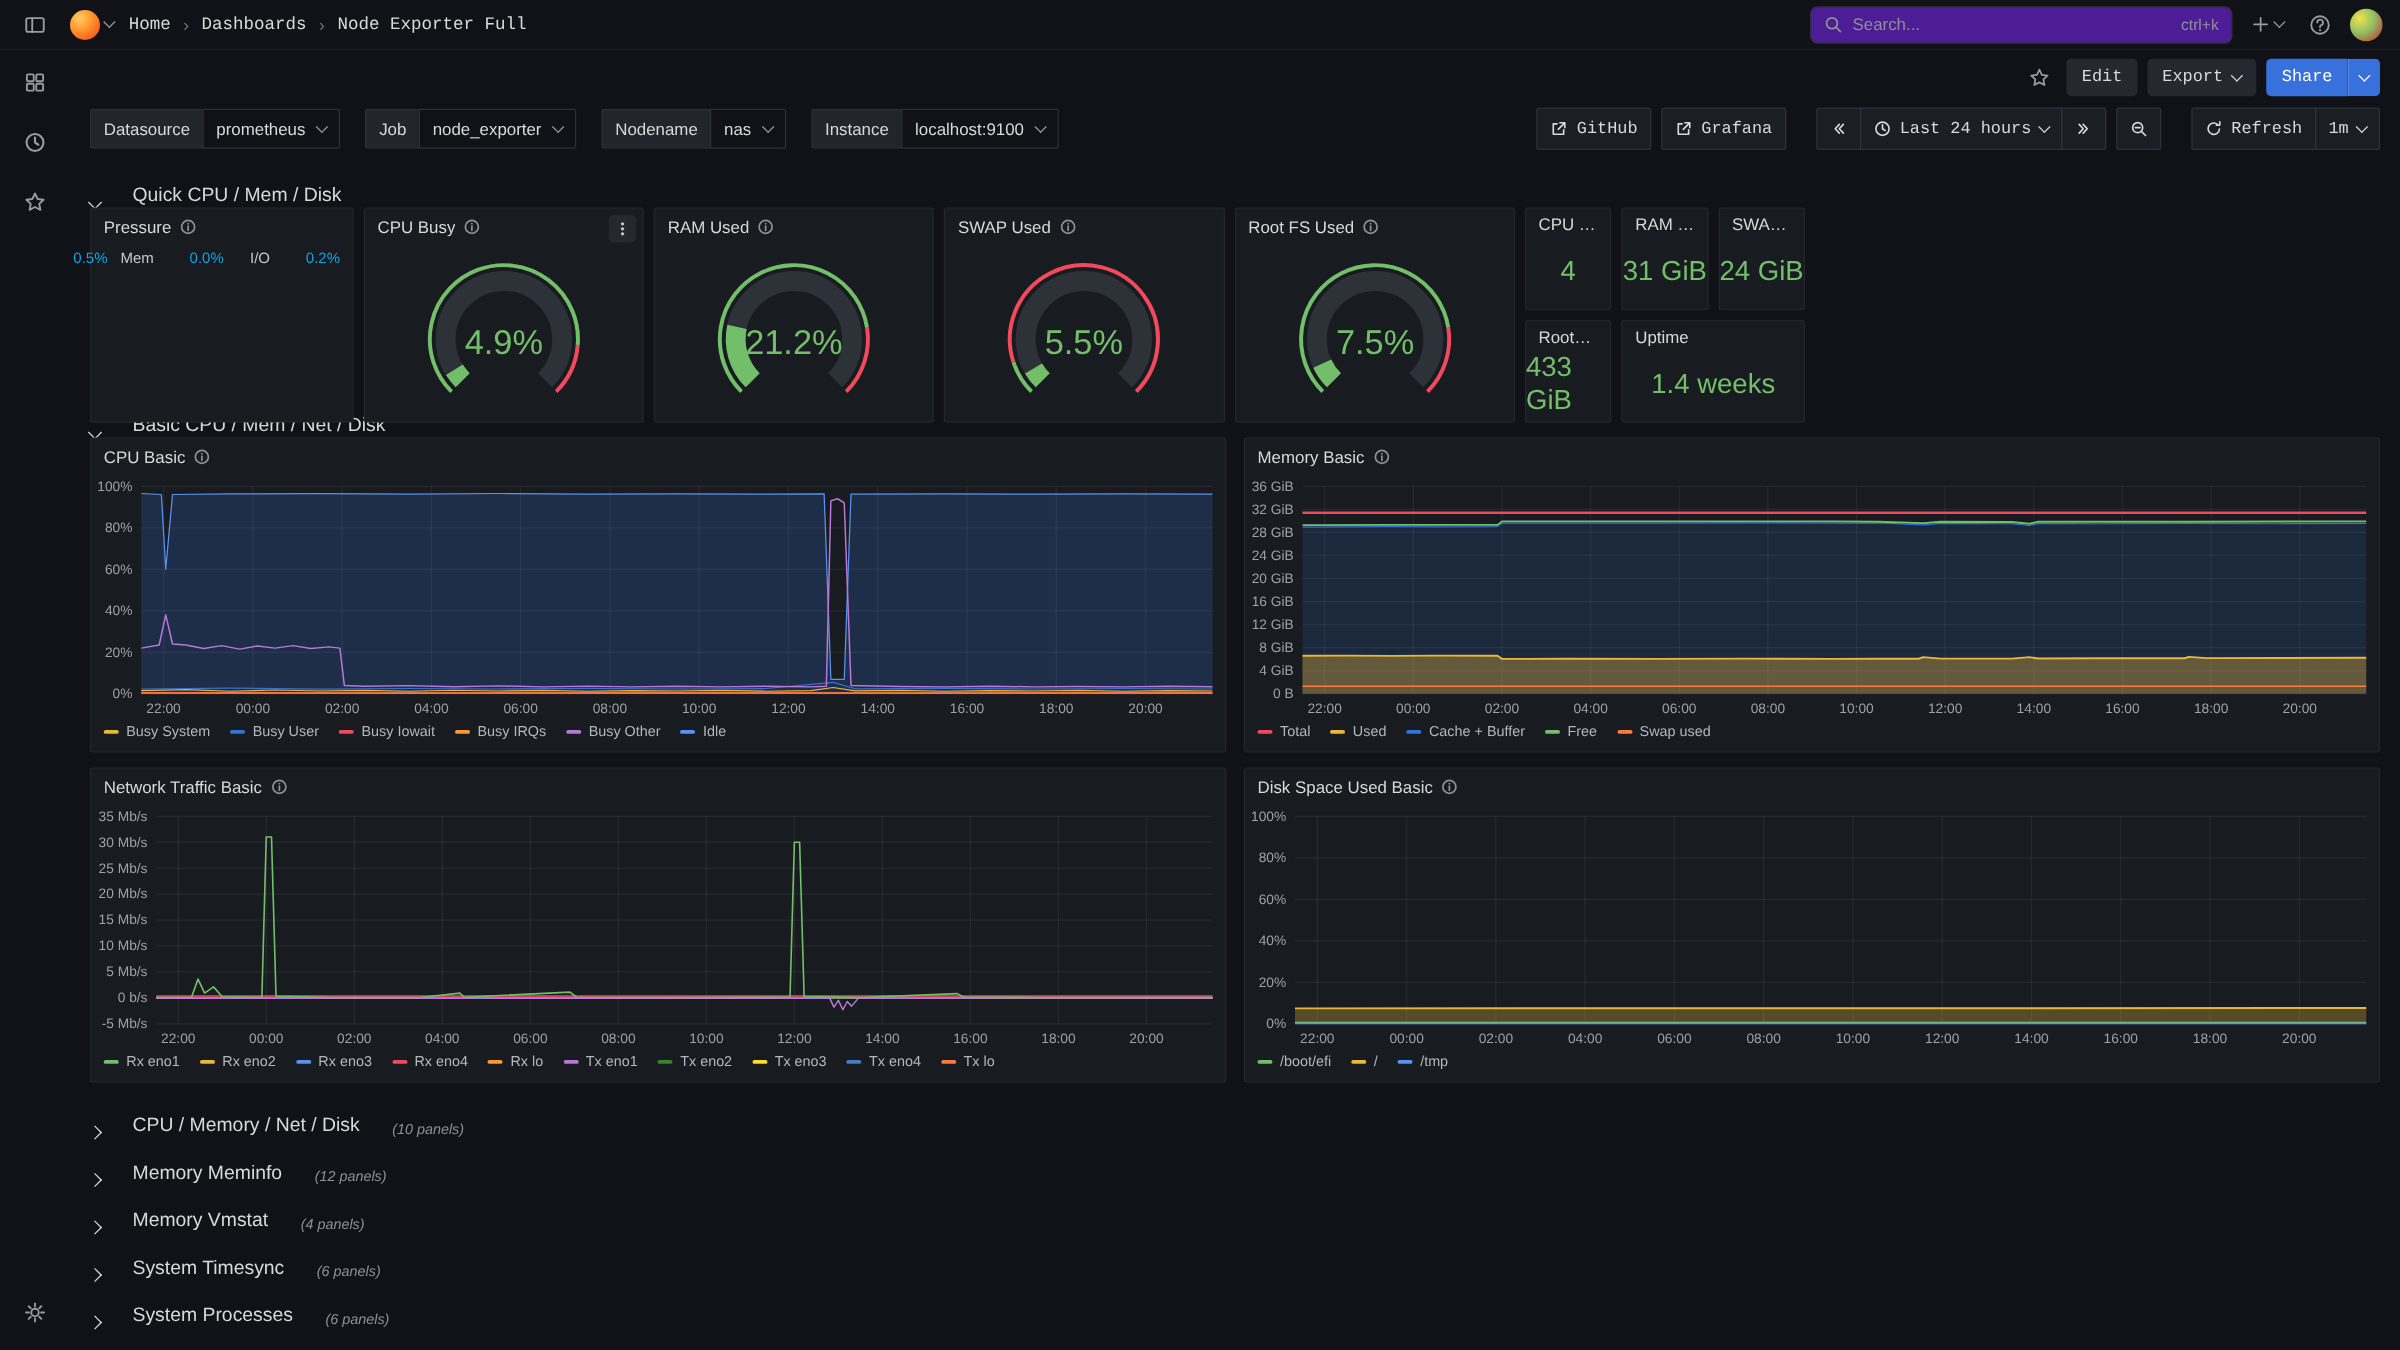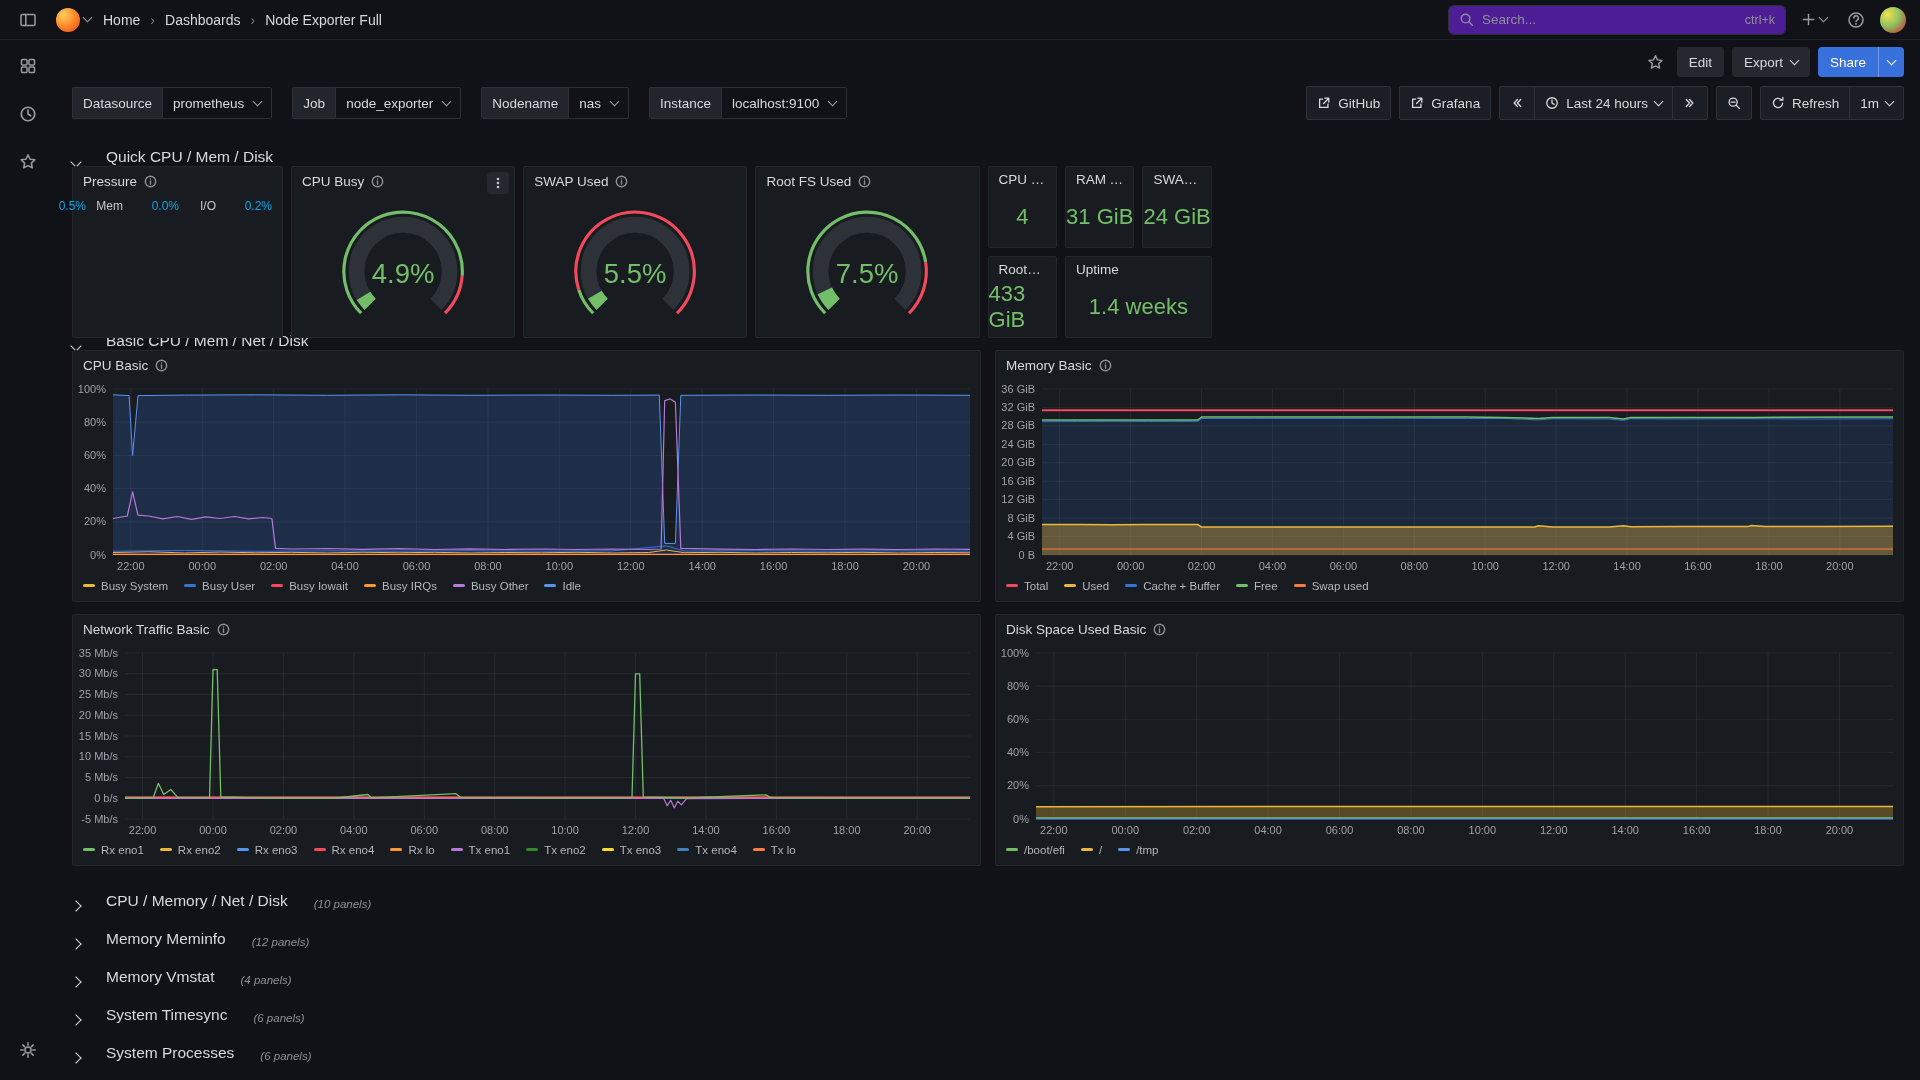--- a/index.html
+++ b/index.html
@@ -1,18 +1,18 @@
 <!DOCTYPE html>
 <html><head>
 <meta charset="utf-8">
 <style>
   *{box-sizing:border-box;margin:0;padding:0}
   html,body{width:1920px;height:1080px;overflow:hidden}
   body{background:#111217;color:#ccccdc;font-family:"Liberation Sans","DejaVu Sans",sans-serif;font-size:14px}
-  button{font-family:Liberation Sans, sans-serif}
+  button{font-family:Liberation Mono, monospace}
   .ic{fill:none;stroke:currentColor;stroke-width:1.5;stroke-linecap:round;stroke-linejoin:round;display:block}
   .caret{display:inline-block;width:7px;height:7px;border-right:1.5px solid currentColor;border-bottom:1.5px solid currentColor;transform:rotate(45deg);margin-top:-4px}
   .chev-r{display:inline-block;width:8px;height:8px;border-right:1.8px solid currentColor;border-bottom:1.8px solid currentColor;transform:rotate(-45deg)}
   .chev-d{display:inline-block;width:8px;height:8px;border-right:1.8px solid currentColor;border-bottom:1.8px solid currentColor;transform:rotate(45deg);margin-top:-4px}
 
   
   .topnav{height:40px;display:flex;align-items:center;background:#111217;border-bottom:1px solid #1f2126}
   .nav-toggle{width:56px;display:flex;justify-content:center}
   .icon-btn{background:none;border:none;color:#9a9ba2;cursor:pointer;display:flex;align-items:center;justify-content:center;padding:5px;border-radius:4px}
   .logo{width:24px;height:24px;border-radius:50%;background:radial-gradient(circle at 32% 28%,#ffcf5e,#ff8f2b 45%,#f2561d 85%);flex:0 0 auto}
@@ -45,21 +45,21 @@
   .controls{display:flex;align-items:center;margin:2px 0 12px}
   .vars{display:flex;gap:20px;align-items:center}
   .var-group{display:flex;height:32px;font-size:13.5px;cursor:pointer}
   .var-label{background:#22252b;border:1px solid #2e3036;border-right:none;border-radius:2px 0 0 2px;display:flex;align-items:center;padding:0 10px;color:#d8d9da}
   .var-value{background:#111217;border:1px solid #2e3036;border-radius:0 2px 2px 0;display:flex;align-items:center;gap:10px;padding:0 10px;color:#d8d9da}
   .var-value .caret{color:#9a9ba2}
   .controls-right{margin-left:auto;display:flex;gap:8px;align-items:center}
   .tool-btn{display:inline-flex;align-items:center;gap:7px;height:32px;padding:16px 10px;background:#1b1e24;border:1px solid #2e3138;color:#d8d9da;font-size:13.5px;cursor:pointer;border-radius:2px}
   .btn-group{display:inline-flex}
   .btn-group .tool-btn{border-radius:0;margin-left:-1px}
-  .btn-group .tool-btn:first-child{border-radius:2px 0 0 2px;margin-left:0}
+  .btn-group .tool-btn:first-child{border-radius:2px 0 0 2px;margin-left:16px}
   .btn-group .tool-btn:last-child{border-radius:0 2px 2px 0}
 
   
   .section-header{display:flex;align-items:flex-end;gap:26px;height:34px;cursor:pointer;color:#d8d9da}
   .section-title{font-size:15.5px;font-weight:500}
   .section-count{font-size:11.5px;color:#8e9097;font-style:italic}
   .row-collapsed{height:32px;margin-bottom:6px}
 
   
   .panel{background:#181b1f;border:1px solid #23262b;border-radius:2px;position:relative;display:flex;flex-direction:column;min-width:0}
@@ -348,20 +348,41 @@
               <circle cx="7" cy="11" r="1.3" fill="currentColor"></circle>
             </svg>
           </button>
         <div class="gauge-wrap">
             <svg viewBox="0 0 210 116">
               <path d="M 73.89 95.11 A 44 44 0 1 1 136.11 95.11" stroke="#2d3138" stroke-width="15" fill="none"></path>
               <path d="M 73.89 95.11 A 44 44 0 0 1 67.59 87.17" stroke="#73bf69" stroke-width="15" fill="none"></path>
               <path d="M 65.40 103.60 A 56 56 0 1 1 160.83 68.39" stroke="#73bf69" stroke-width="3" fill="none"></path>
               <path d="M 160.83 68.39 A 56 56 0 0 1 144.60 103.60" stroke="#f2495c" stroke-width="3" fill="none"></path>
               <text x="105" y="75" text-anchor="middle" fill="#73bf69" font-size="26" font-weight="500">4.9%</text>
+            </svg>
+          </div>
+      </div>
+      <div class="panel">
+        <div class="panel-header">
+          <span class="panel-title">RAM Used</span>
+          <span class="info-icon">
+              <svg class="ic" width="13" height="13" viewBox="0 0 14 14">
+                <circle cx="7" cy="7" r="5.6"></circle>
+                <line x1="7" y1="6.4" x2="7" y2="10"></line>
+                <circle cx="7" cy="4.2" r="0.8" fill="currentColor" stroke="none"></circle>
+              </svg>
+            </span>
+        </div>
+        <div class="gauge-wrap">
+            <svg viewBox="0 0 210 116">
+              <path d="M 73.89 95.11 A 44 44 0 1 1 136.11 95.11" stroke="#2d3138" stroke-width="15" fill="none"></path>
+              <path d="M 73.89 95.11 A 44 44 0 0 1 62.00 54.67" stroke="#73bf69" stroke-width="15" fill="none"></path>
+              <path d="M 65.40 103.60 A 56 56 0 1 1 160.31 55.24" stroke="#73bf69" stroke-width="3" fill="none"></path>
+              <path d="M 160.31 55.24 A 56 56 0 0 1 144.60 103.60" stroke="#f2495c" stroke-width="3" fill="none"></path>
+              <text x="105" y="75" text-anchor="middle" fill="#73bf69" font-size="26" font-weight="500">21.2%</text>
             </svg>
           </div>
       </div>
       <div class="panel">
         <div class="panel-header">
           <span class="panel-title">SWAP Used</span>
           <span class="info-icon">
               <svg class="ic" width="13" height="13" viewBox="0 0 14 14">
                 <circle cx="7" cy="7" r="5.6"></circle>
                 <line x1="7" y1="6.4" x2="7" y2="10"></line>

